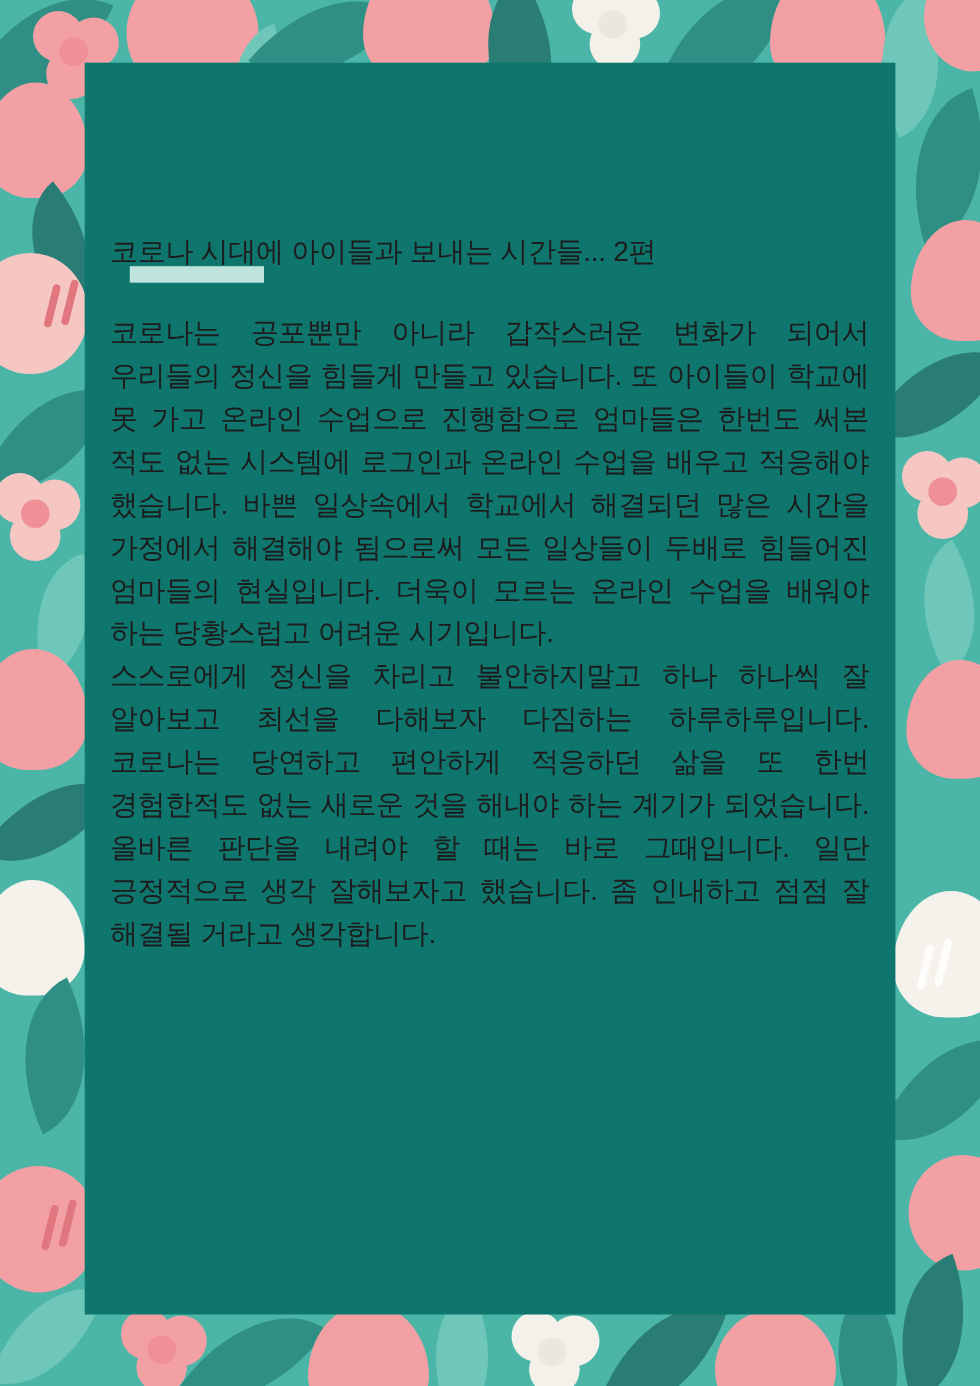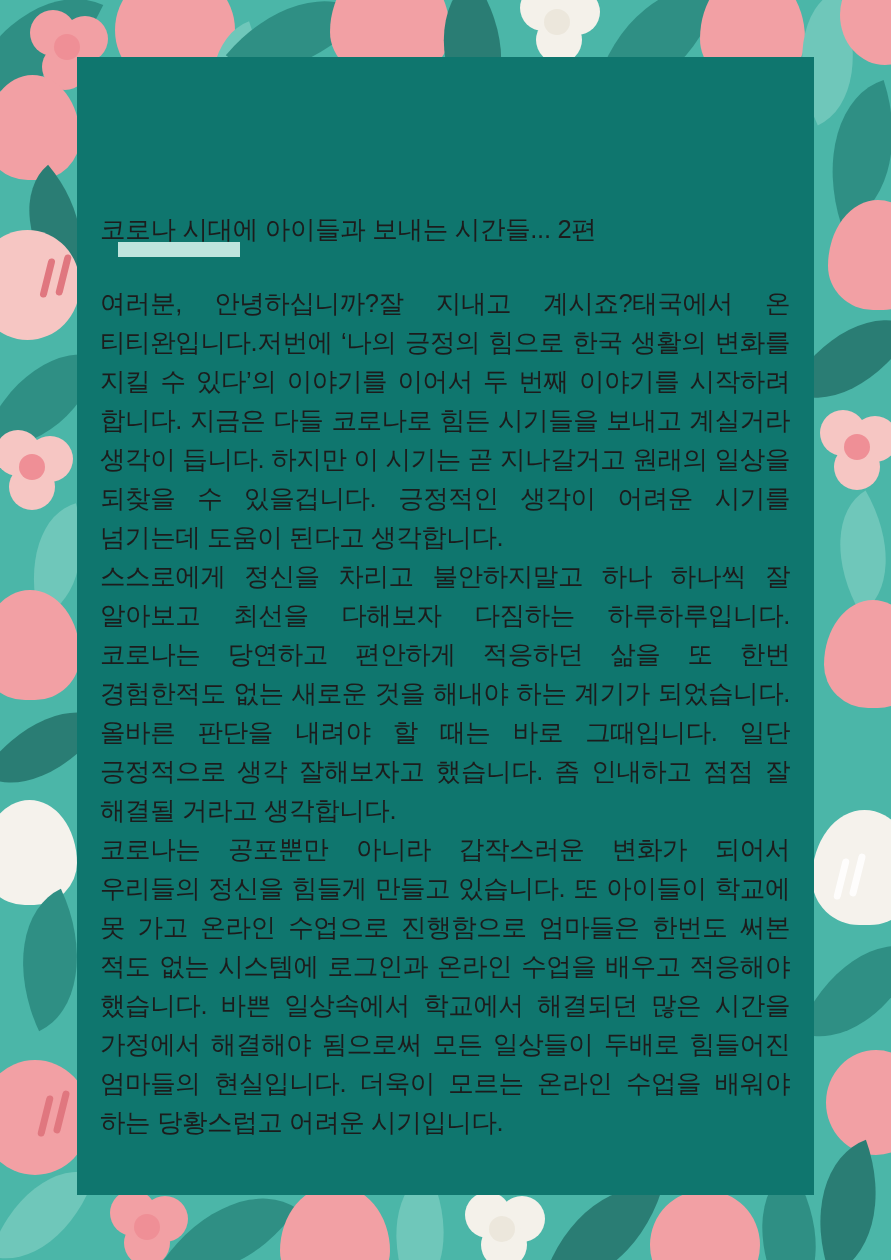--- a/index.html
+++ b/index.html
@@ -225,20 +225,19 @@
   </div>
 
   <div id="doc-card">
     <div id="doc-inner">
 
       <div id="doc-title-wrap">
         <div id="title-highlight"></div>
         <div id="doc-title">코로나 시대에 아이들과 보내는 시간들... 2편</div>
       </div>
 
-      <p class="para">여러분, 안녕하십니까?잘 지내고 계시죠?태국에서 온 티티완입니다.저번에 ‘나의 긍정의 힘으로 한국 생활의 변화를 지킬 수 있다’의 이야기를 이어서 두 번째 이야기를 시작하려 합니다. 지금은 다들 코로나로 힘든 시기들을 보내고 계실거라 생각이 듭니다. 하지만 이 시기는 곧 지나갈거고 원래의 일상을 되찾을 수 있을겁니다. 긍정적인 생각이 어려운 시기를 넘기는데 도움이 된다고 생각합니다.</p>
+      <p class="para"> 코로나는 공포뿐만 아니라 갑작스러운 변화가 되어서 우리들의 정신을 힘들게 만들고 있습니다. 또 아이들이 학교에 못 가고 온라인 수업으로 진행함으로 엄마들은 한번도 써본 적도 없는 시스템에 로그인과 온라인 수업을 배우고 적응해야 했습니다. 바쁜 일상속에서 학교에서 해결되던 많은 시간을 가정에서 해결해야 됨으로써 모든 일상들이 두배로 힘들어진 엄마들의 현실입니다. 더욱이 모르는 온라인 수업을 배워야 하는 당황스럽고 어려운 시기입니다.</p>
       <p class="para"> 스스로에게 정신을 차리고 불안하지말고 하나 하나씩 잘 알아보고 최선을 다해보자 다짐하는 하루하루입니다. 코로나는 당연하고 편안하게 적응하던 삶을 또 한번 경험한적도 없는 새로운 것을 해내야 하는 계기가 되었습니다. 올바른 판단을 내려야 할 때는 바로 그때입니다. 일단 긍정적으로 생각 잘해보자고 했습니다. 좀 인내하고 점점 잘 해결될 거라고 생각합니다.</p>
-      <p class="para"> 코로나는 공포뿐만 아니라 갑작스러운 변화가 되어서 우리들의 정신을 힘들게 만들고 있습니다. 또 아이들이 학교에 못 가고 온라인 수업으로 진행함으로 엄마들은 한번도 써본 적도 없는 시스템에 로그인과 온라인 수업을 배우고 적응해야 했습니다. 바쁜 일상속에서 학교에서 해결되던 많은 시간을 가정에서 해결해야 됨으로써 모든 일상들이 두배로 힘들어진 엄마들의 현실입니다. 더욱이 모르는 온라인 수업을 배워야 하는 당황스럽고 어려운 시기입니다.</p>
 
     </div>
   </div>
 
 </div>
 
 </body></html>

